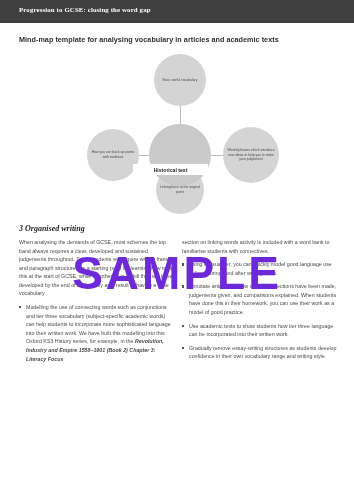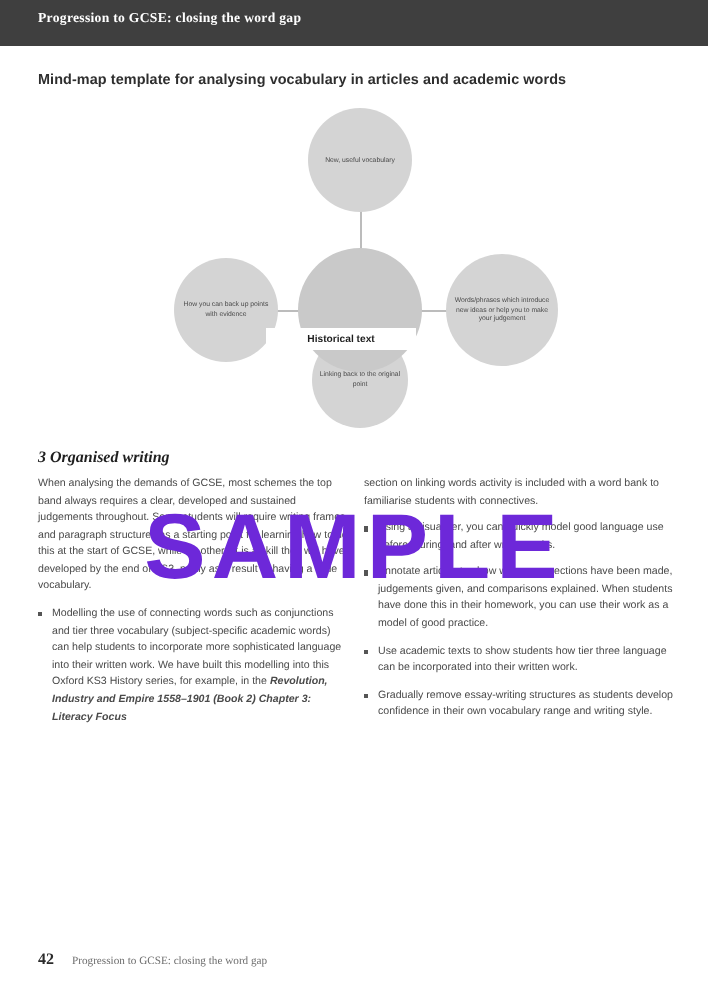--- a/index.html
+++ b/index.html
@@ -192,21 +192,21 @@
 </style>
 </head>
 <body>
 
 <div id="page">
 
   <div id="header-bar">
     <div id="header-title">Progression to GCSE: closing the word gap</div>
   </div>
 
-  <div id="subtitle">Mind-map template for analysing vocabulary in articles and academic words</div>
+  <div id="subtitle">Mind-map template for analysing vocabulary in articles and academic texts</div>
 
   <div id="mindmap">
 
     <div class="mm-line v" style="left:102px; top:40px; height:42px;"></div>
     <div class="mm-line v" style="left:102px; top:128px; height:22px;"></div>
     <div class="mm-line h" style="left:56px; top:105px; width:32px;"></div>
     <div class="mm-line h" style="left:118px; top:105px; width:32px;"></div>
 
     <div class="mm-node" id="mm-top" style="left:76px; top:4px; width:52px; height:52px;">
       <span>New, useful vocabulary</span>
@@ -253,18 +253,14 @@
         <span>Use academic texts to show students how tier three language can be incorporated into their written work.</span>
       </li>
       <li>
         <span>Gradually remove essay-writing structures as students develop confidence in their own vocabulary range and writing style.</span>
       </li>
     </ul>
   </div>
 
   <div id="watermark">SAMPLE</div>
 
-  <div id="footer">
-    <div id="footer-page-number">42</div>
-    <div id="footer-text">Progression to GCSE: closing the word gap</div>
-  </div>
 
 </div>
 
 </body></html>

